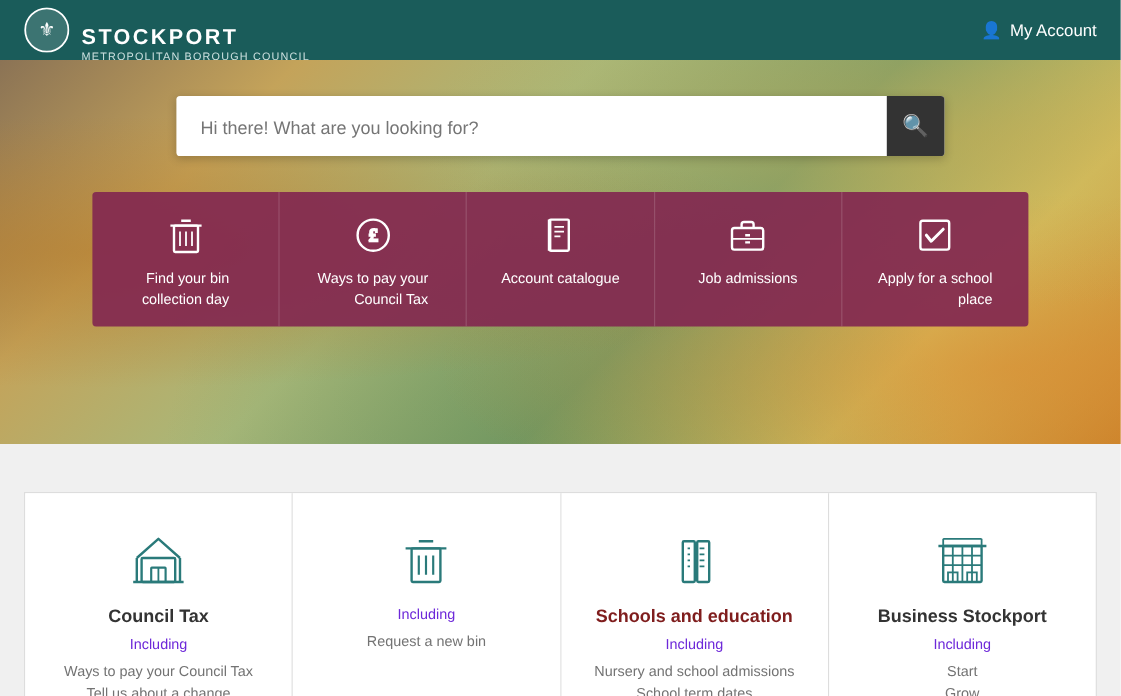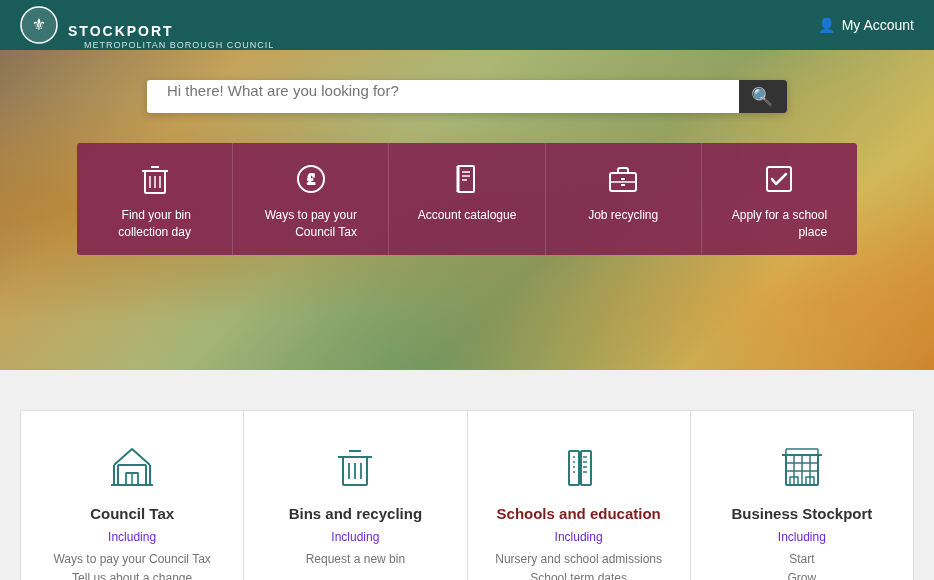--- a/index.html
+++ b/index.html
@@ -22,33 +22,32 @@
     .logo-emblem {
       width: 38px;
       height: 38px;
     }
     .logo-text {
       display: flex;
       flex-direction: column;
       color: white;
     }
     .logo-title {
-      font-size: 14px;
+      font-size: 18px;
       font-weight: bold;
       letter-spacing: 2px;
       text-transform: uppercase;
       line-height: 1.1;
       margin-top: 24px;
     }
     .logo-subtitle {
       font-size: 9px;
       letter-spacing: 1px;
       text-transform: uppercase;
       color: #cce0df;
-      margin-left: 16px;
     }
     .my-account {
       color: white;
       font-size: 14px;
       display: flex;
       align-items: center;
       gap: 6px;
       cursor: pointer;
       text-decoration: none;
     }
@@ -78,21 +77,21 @@
 
     
     .search-container {
       position: relative;
       z-index: 2;
       width: 640px;
       margin-bottom: 30px;
     }
     .search-input {
       width: 100%;
-      padding: 2px 50px 14px 20px;
+      padding: 19px 50px 14px 20px;
       font-size: 15px;
       border: none;
       border-radius: 3px;
       outline: none;
       color: #555;
       box-shadow: 0 2px 8px rgba(0,0,0,0.2);
     }
     .search-btn {
       position: absolute;
       right: 0;
@@ -265,21 +264,21 @@
     </a>
 
     <a class="quick-link-item">
       <svg class="icon-svg" viewBox="0 0 36 36">
         <rect x="5" y="12" width="26" height="18" rx="2" stroke="white" stroke-width="2" fill="none"></rect>
         <path d="M13 12 V9 a2 2 0 0 1 2-2 h6 a2 2 0 0 1 2 2 v3" stroke="white" stroke-width="2" fill="none"></path>
         <line x1="5" y1="21" x2="31" y2="21" stroke="white" stroke-width="1.5"></line>
         <line x1="16" y1="18" x2="20" y2="18" stroke="white" stroke-width="2"></line>
         <line x1="16" y1="24" x2="20" y2="24" stroke="white" stroke-width="2"></line>
       </svg>
-      <span class="quick-link-label">Job recycling</span>
+      <span class="quick-link-label">Job admissions</span>
     </a>
 
     <a class="quick-link-item">
       <svg class="icon-svg" viewBox="0 0 36 36">
         <rect x="6" y="6" width="24" height="24" rx="2" stroke="white" stroke-width="2" fill="none"></rect>
         <polyline points="11,18 15,23 25,13" stroke="white" stroke-width="2.5" fill="none" stroke-linecap="round" stroke-linejoin="round"></polyline>
       </svg>
       <span class="quick-link-label">Apply for a school<br>place</span>
     </a>
   </nav>
@@ -306,21 +305,20 @@
 
     <div class="service-card">
       <svg class="service-svg" viewBox="0 0 52 52">
         <rect x="14" y="16" width="24" height="28" rx="1" stroke="#2a7a7a" stroke-width="2" fill="none"></rect>
         <line x1="9" y1="16" x2="43" y2="16" stroke="#2a7a7a" stroke-width="2"></line>
         <line x1="20" y1="10" x2="32" y2="10" stroke="#2a7a7a" stroke-width="2"></line>
         <line x1="20" y1="22" x2="20" y2="38" stroke="#2a7a7a" stroke-width="1.8"></line>
         <line x1="26" y1="22" x2="26" y2="38" stroke="#2a7a7a" stroke-width="1.8"></line>
         <line x1="32" y1="22" x2="32" y2="38" stroke="#2a7a7a" stroke-width="1.8"></line>
       </svg>
-      <div class="service-title">Bins and recycling</div>
       <div class="service-including">Including</div>
       <a class="service-link">Request a new bin</a>
     </div>
 
     <div class="service-card">
       <svg class="service-svg" viewBox="0 0 52 52">
         <rect x="16" y="10" width="10" height="34" rx="1" stroke="#2a7a7a" stroke-width="2" fill="none"></rect>
         <rect x="28" y="10" width="10" height="34" rx="1" stroke="#2a7a7a" stroke-width="2" fill="none"></rect>
         <line x1="20" y1="16" x2="22" y2="16" stroke="#2a7a7a" stroke-width="1.5"></line>
         <line x1="20" y1="21" x2="22" y2="21" stroke="#2a7a7a" stroke-width="1.5"></line>

